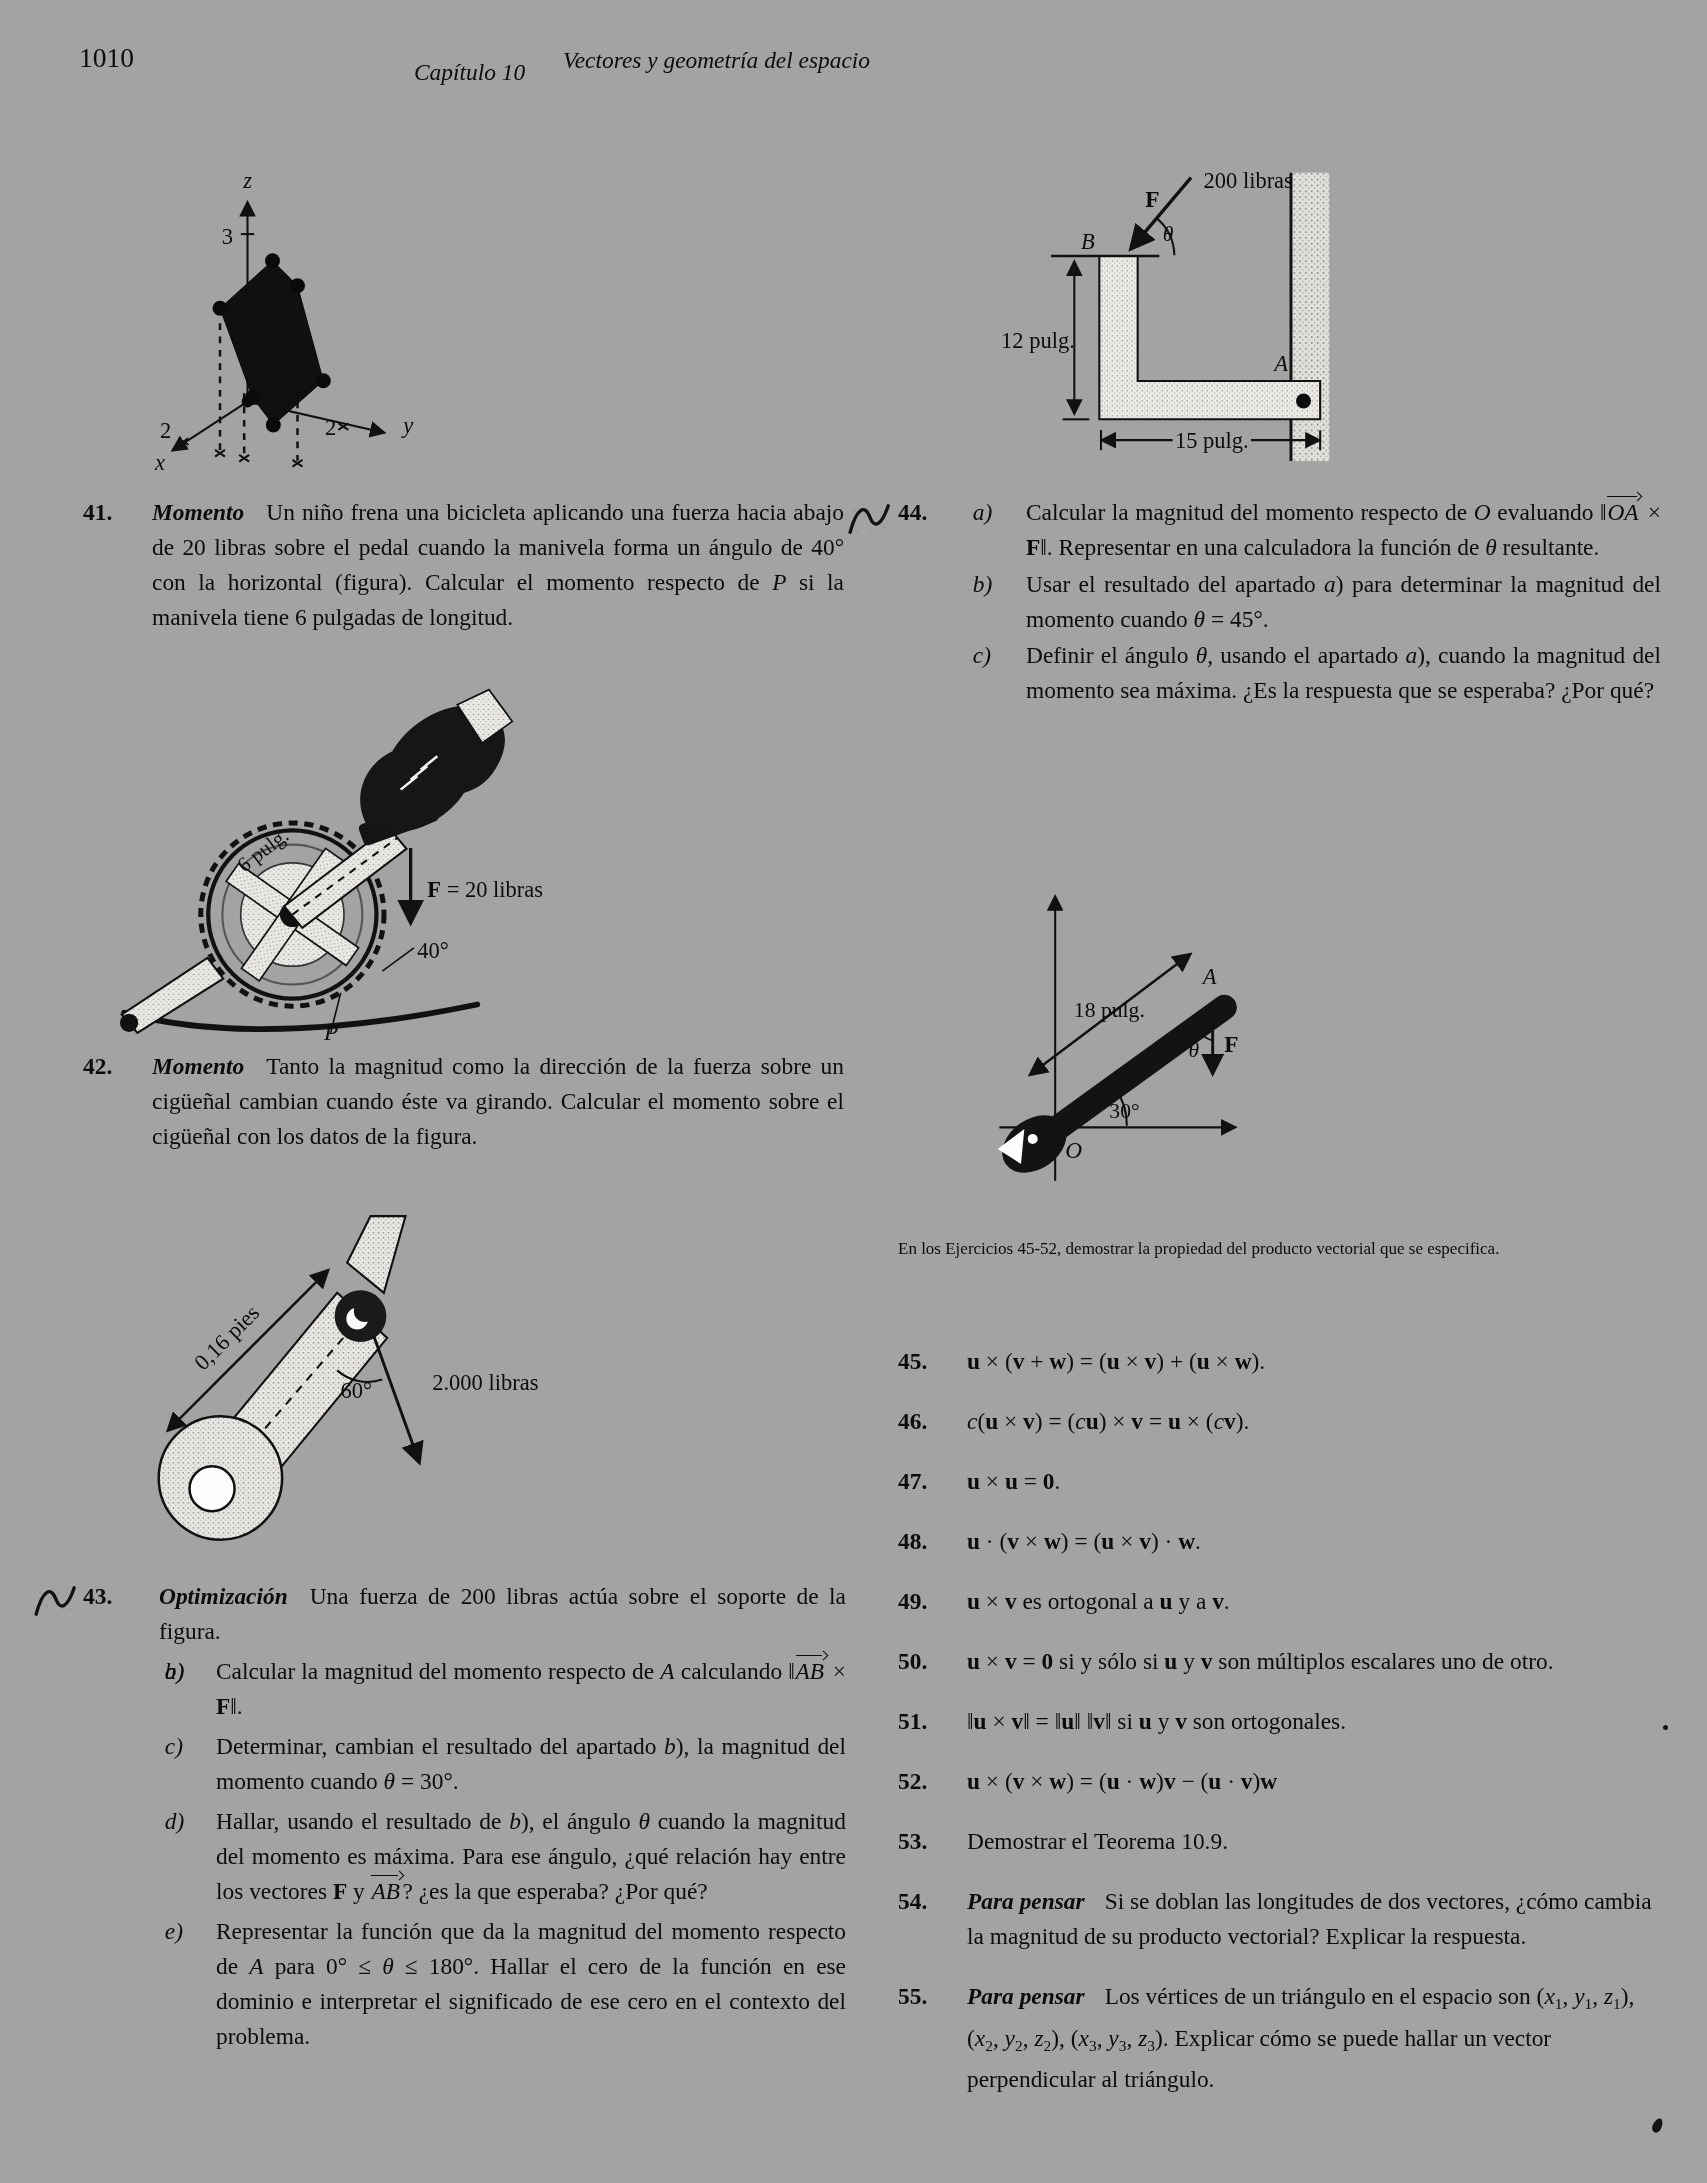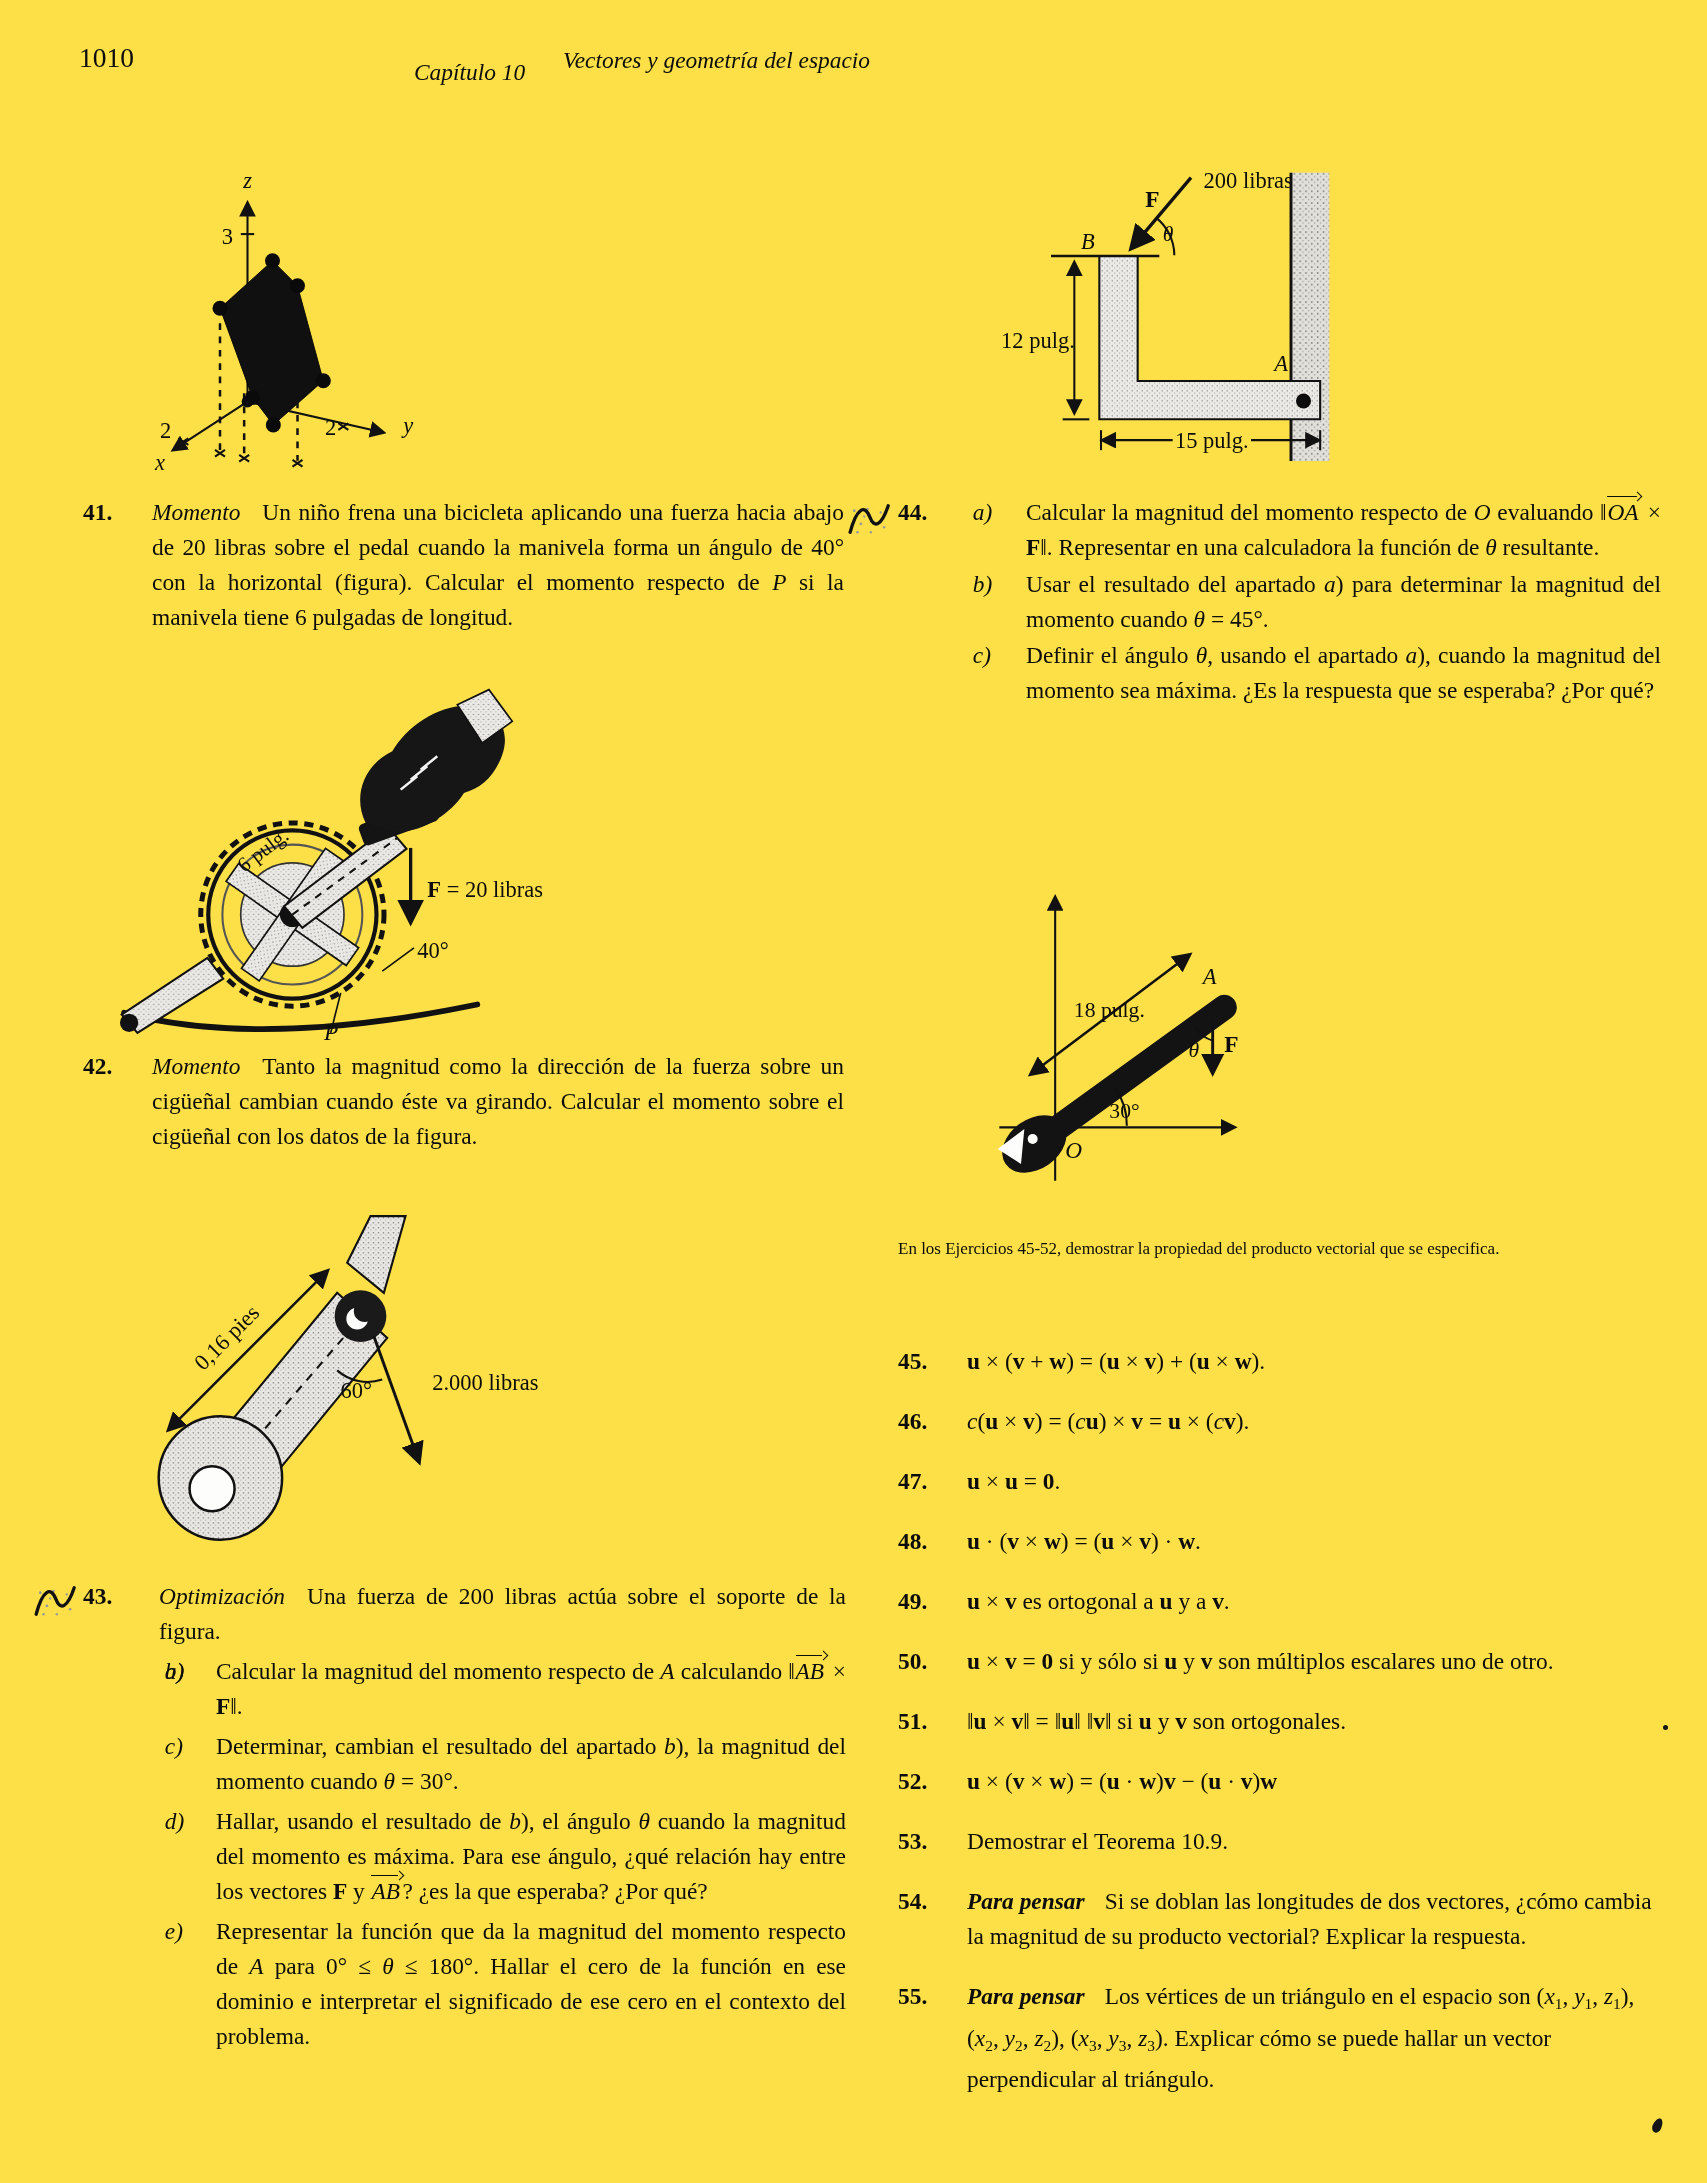--- a/index.html
+++ b/index.html
@@ -1,26 +1,26 @@
 <!DOCTYPE html>
 <html style="font-size:13.3px"><head>
 <meta charset="utf-8">
 <style>
   html,body{margin:0;padding:0;background:#888;}
-  .page{position:relative;width:1708px;height:2183px;background:#fde047;
+  .page{position:relative;width:1708px;height:2183px;background:#a3a3a3;
         font-family:"Liberation Serif","DejaVu Serif",serif;color:#0c0c0c;overflow:hidden;}
   .abs{position:absolute;}
   .it{font-style:italic;}
   .body-text{font-size:17px;line-height:35px;}
   
   .ex{position:absolute;font-size:23.4px;line-height:35px;}
   .ex-num{position:absolute;left:0;top:0;font-weight:700;}
   .ex-text{margin-left:69px;text-align:justify;}
   .ex-text.ind91{margin-left:76px;}
-  .ex-tag{font-weight:400;font-style:italic;margin-right:22px;}
+  .ex-tag{font-weight:700;font-style:italic;margin-right:22px;}
   .subitem{position:relative;padding-left:57px;margin-bottom:5px;text-align:justify;}
   .sub-l{position:absolute;left:5.8px;font-style:italic;}
   .sublist{margin-left:76px;}
   .sublist.rcol{margin-left:69px;}
   .sublist.rcol .subitem{padding-left:59px;margin-bottom:1.7px;}
   
   .vxlist{position:absolute;font-size:23.4px;line-height:35px;}
   .vx-item{position:relative;padding-left:69px;margin-bottom:25px;}
   .vx-num{position:absolute;left:0;font-weight:700;}
   .vx-tag{font-weight:700;font-style:italic;margin-right:20px;}

